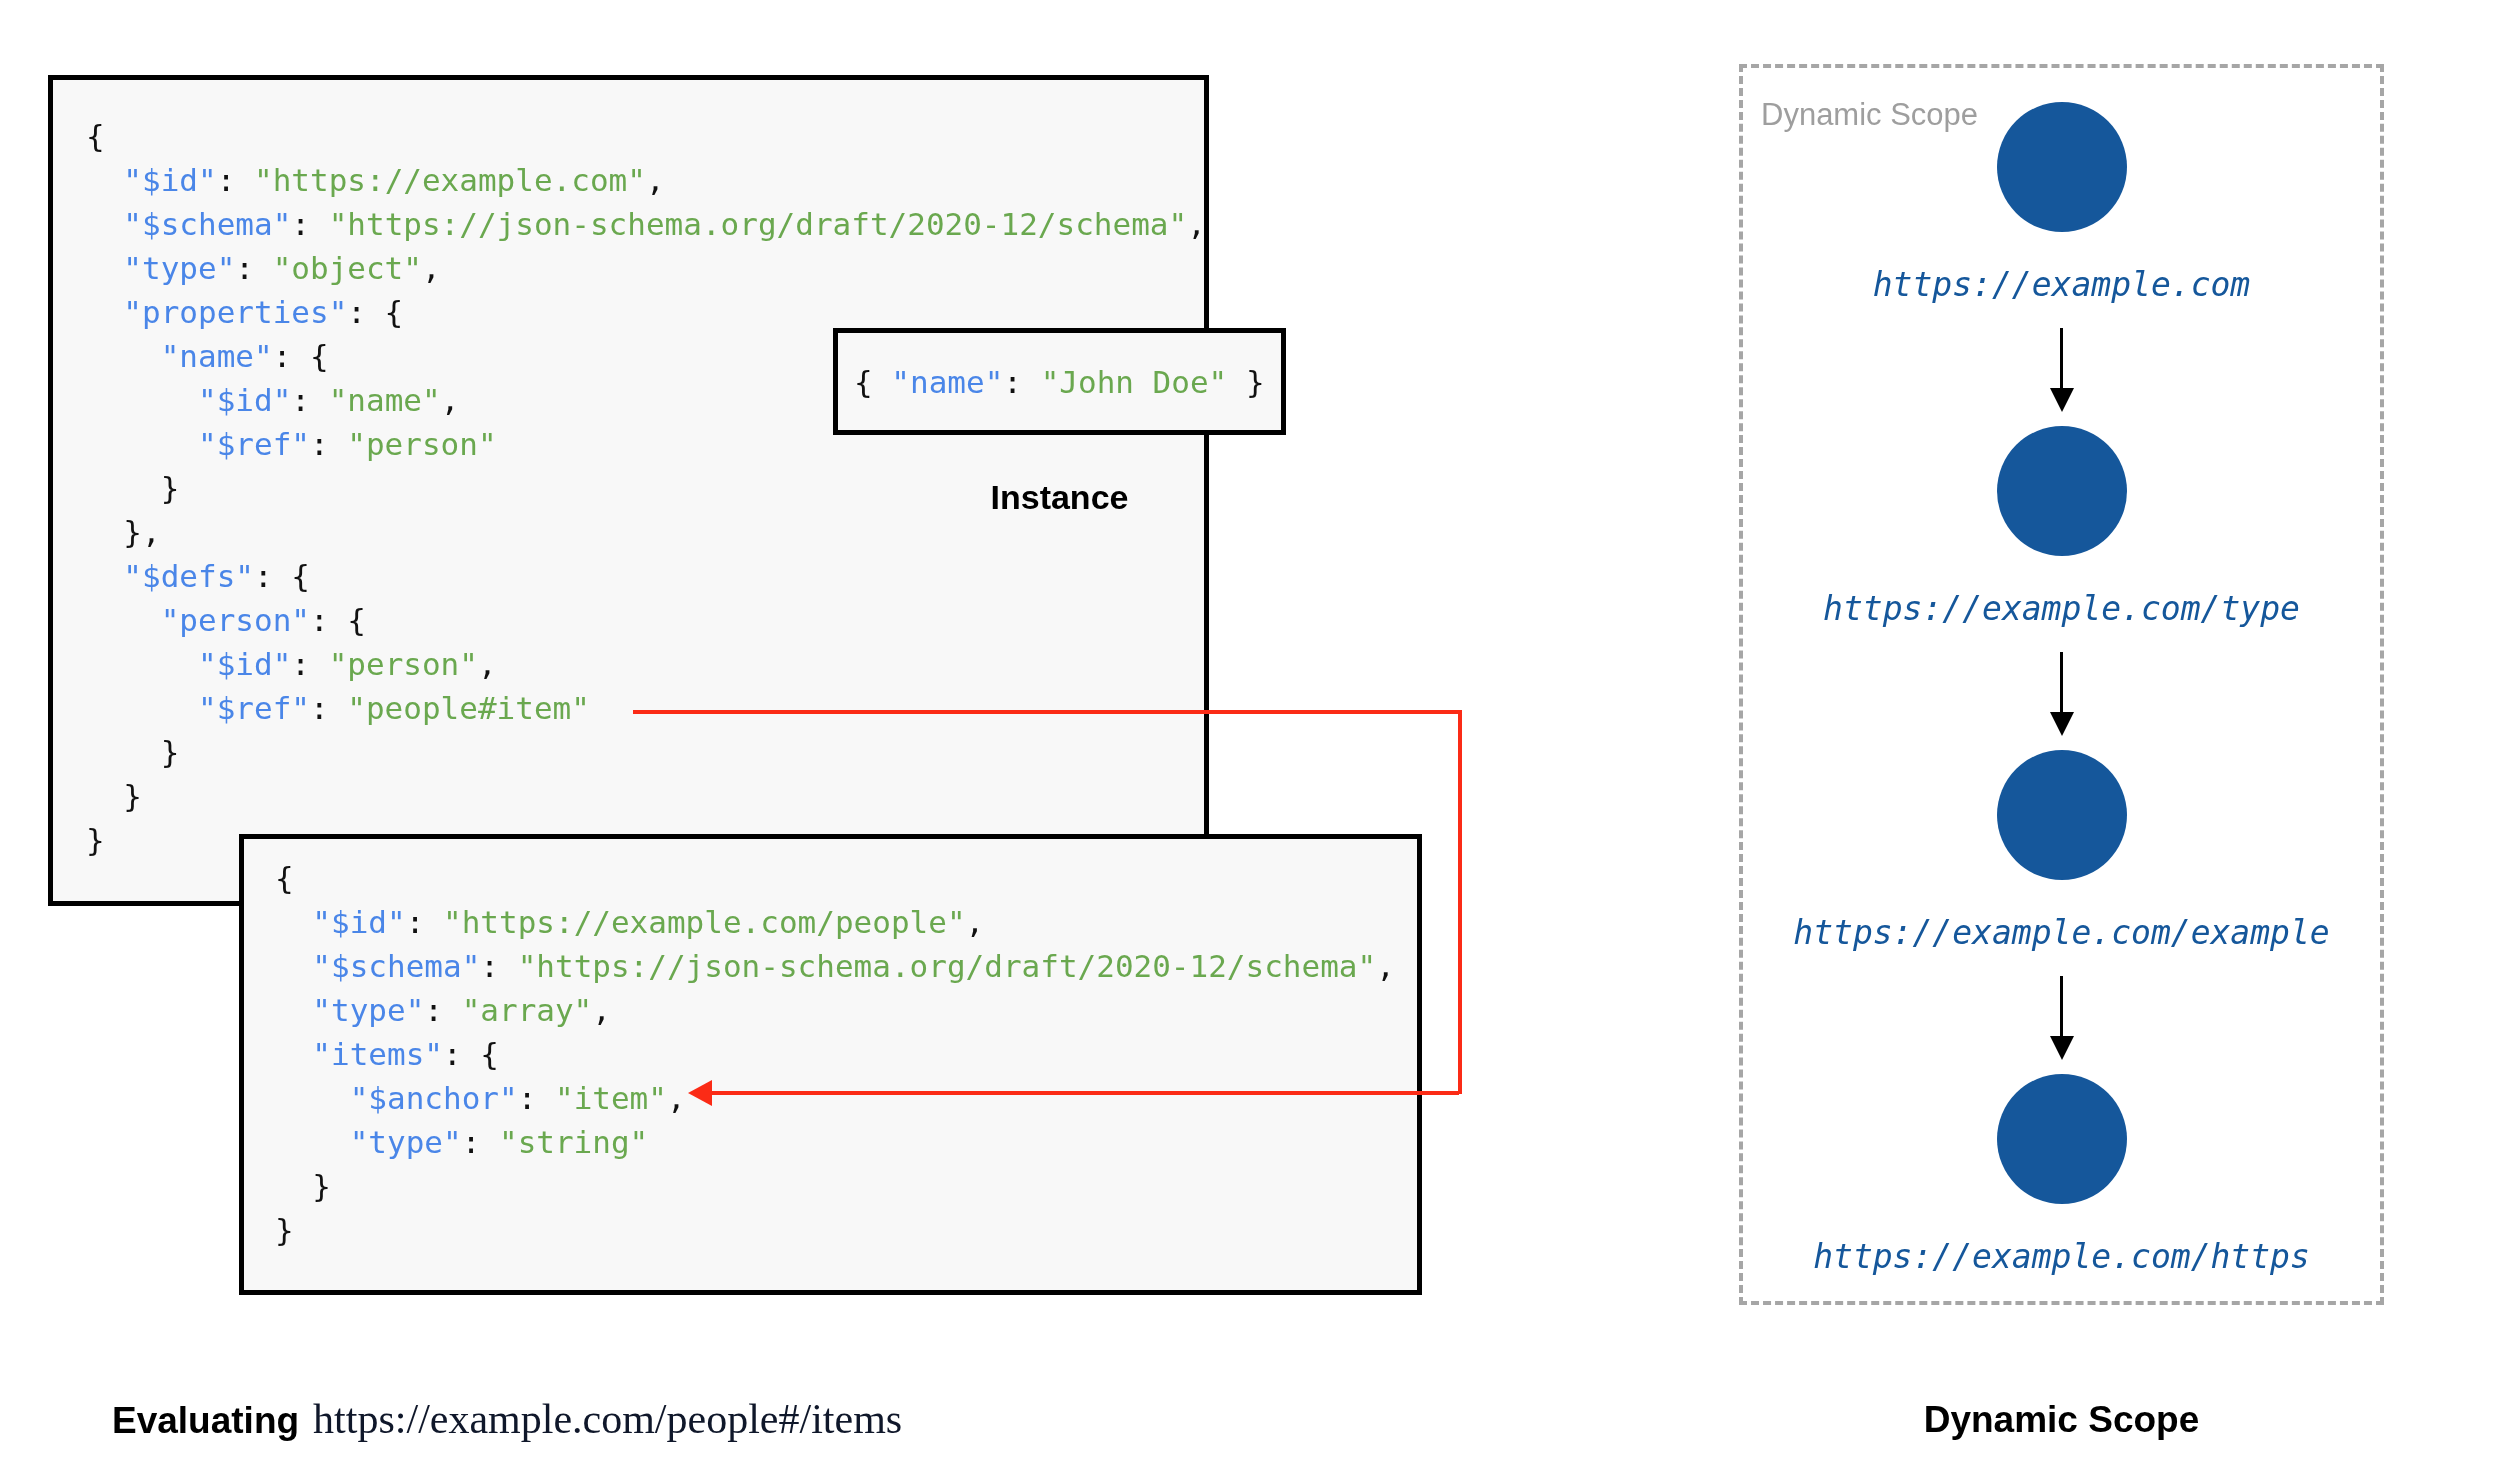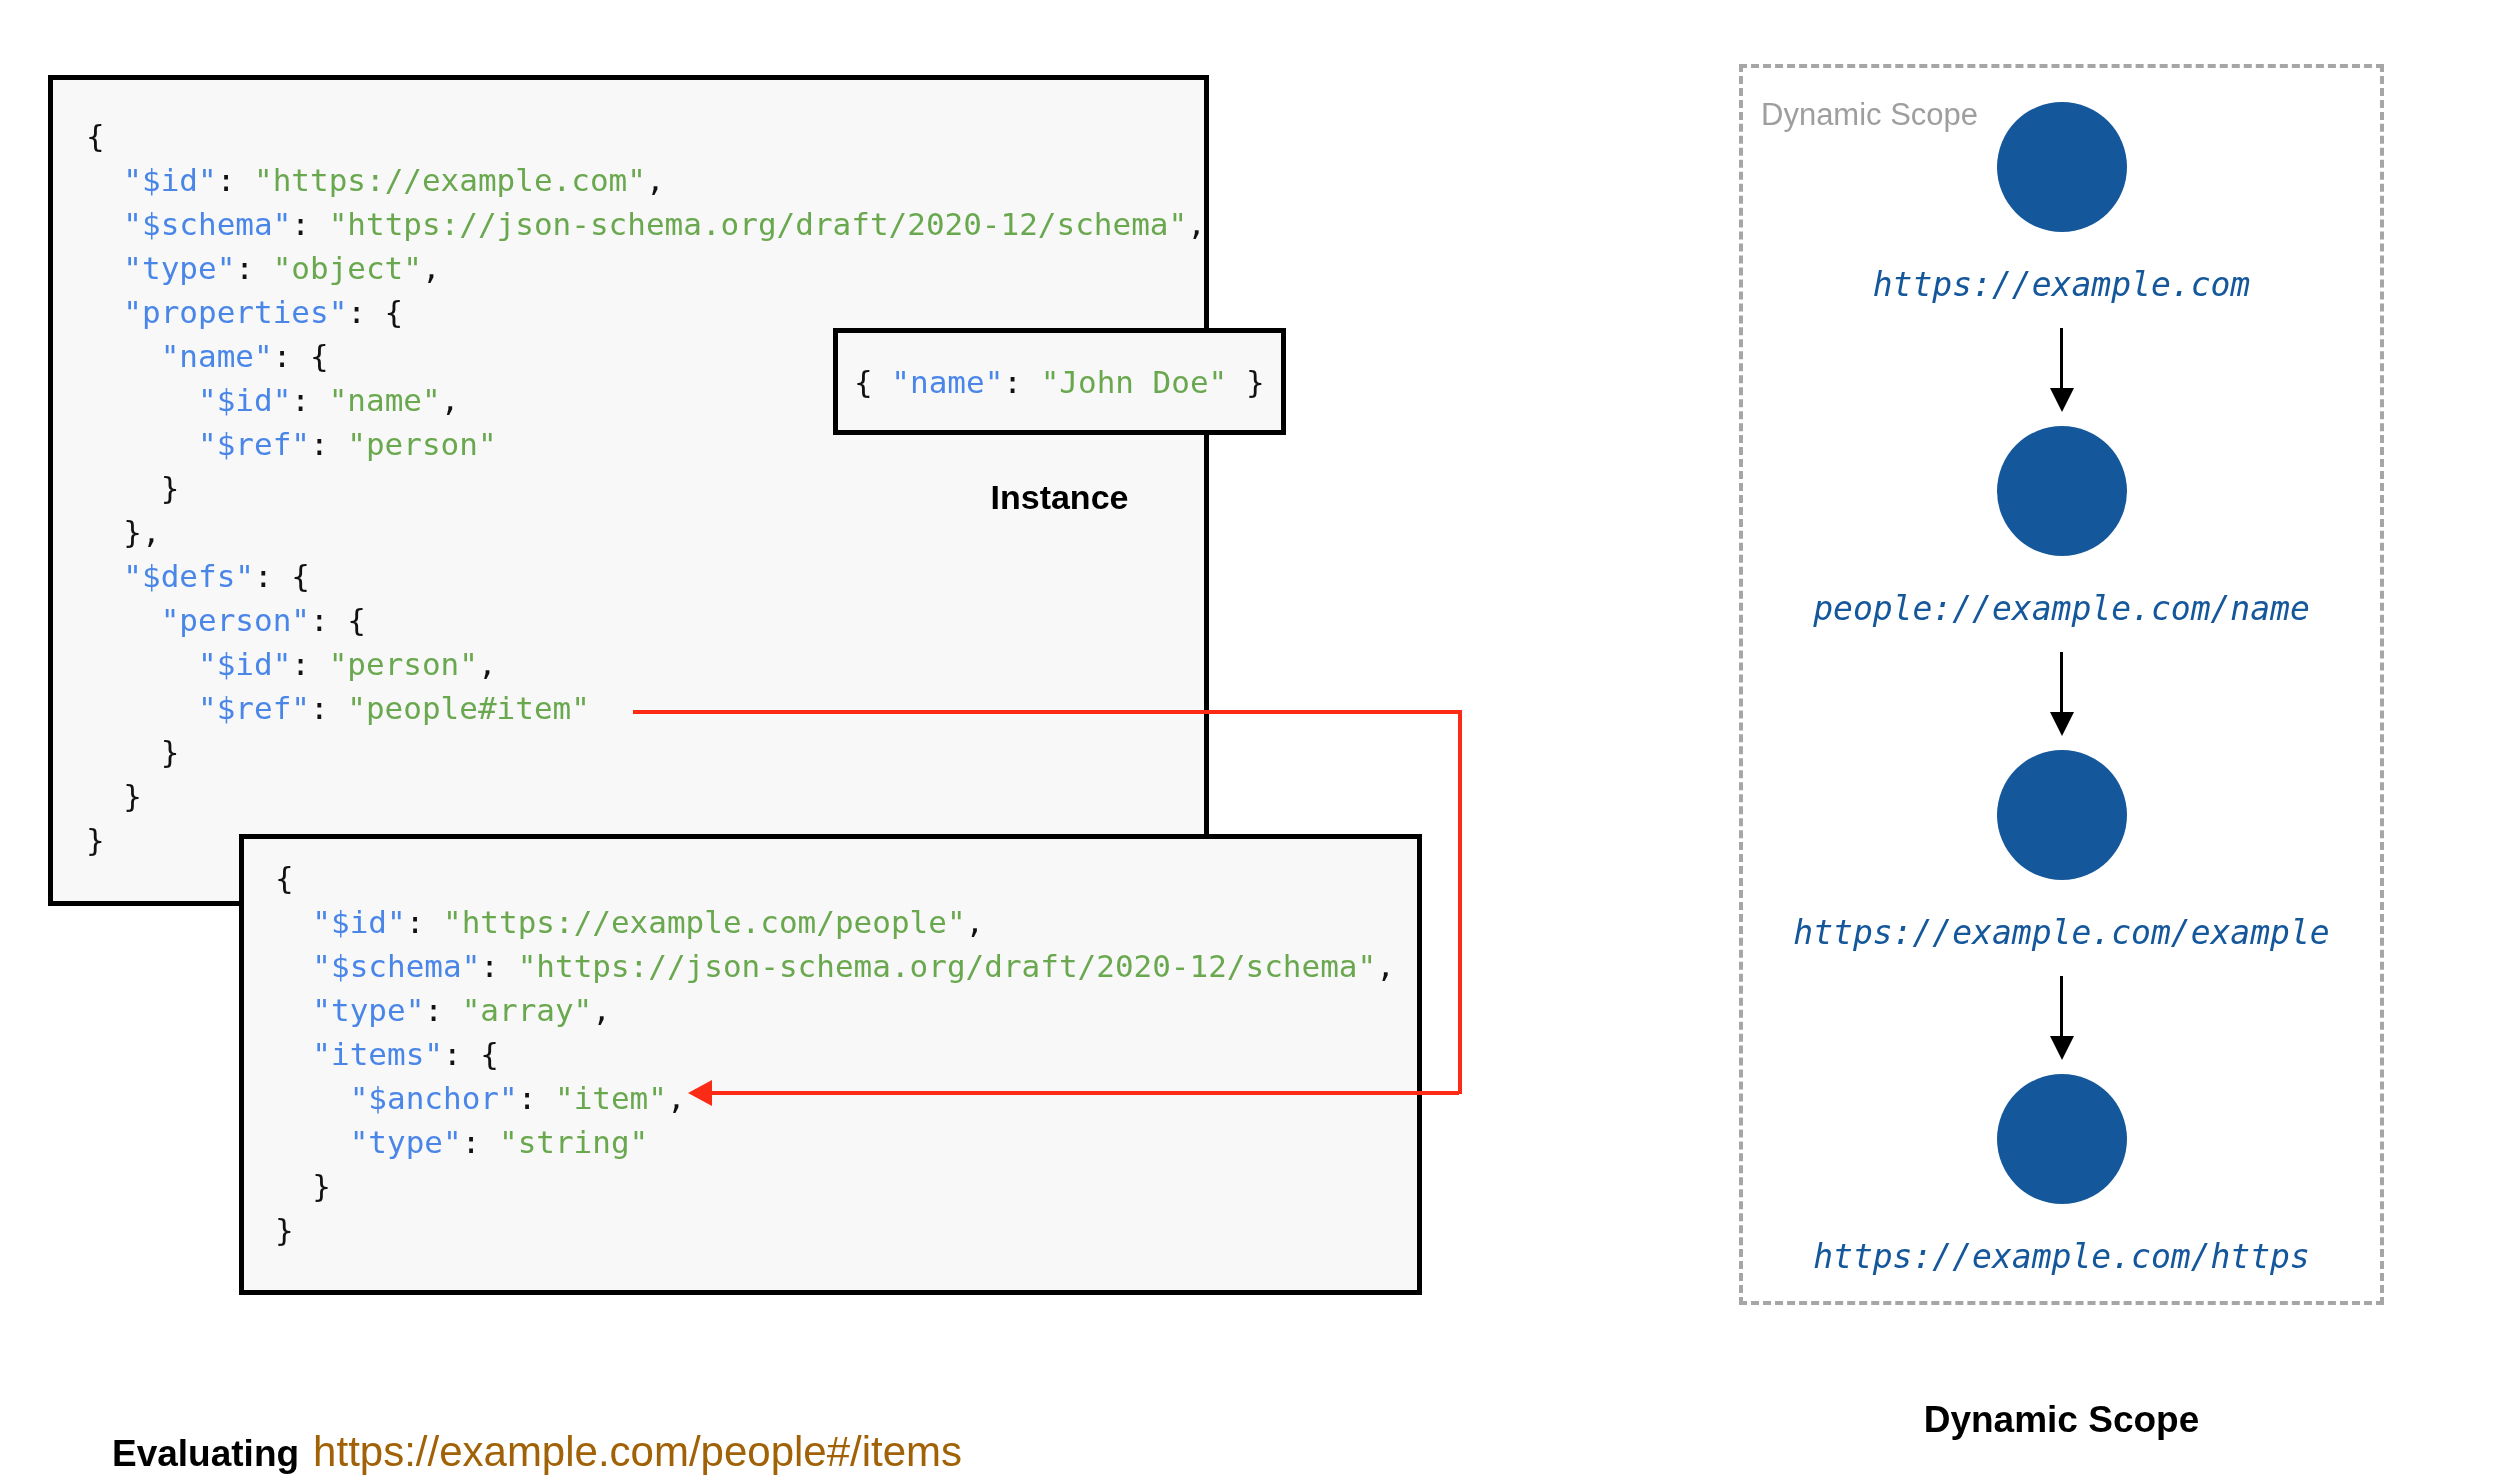--- a/index.html
+++ b/index.html
@@ -103,22 +103,22 @@
 
   
   .caption-left{
     position:absolute;left:112px;top:1390px;
     display:flex;align-items:baseline;gap:14px;
   }
   .caption-left .cap-bold{
     font-weight:bold;font-size:37px;line-height:59px;color:#000;
   }
   .caption-left .cap-uri{
-    font-family:Liberation Sans, sans-serif;
-    font-size:42px;line-height:59px;color:#a16207;margin-top:32px;
+    font-family:Liberation Serif, serif;
+    font-size:42px;line-height:59px;color:#0f172a;
   }
   .caption-right{
     position:absolute;left:1739px;top:1390px;width:645px;
     text-align:center;
     font-weight:bold;font-size:37px;line-height:59px;color:#000;
   }
 </style>
 </head>
 <body>
 
@@ -149,21 +149,21 @@
     <div class="dot"></div>
     <div class="node-label">https://example.com</div>
   </div>
   <div class="v-arrow" style="--i:0">
     <div class="shaft"></div>
     <div class="head"></div>
   </div>
 
   <div class="scope-node" style="--i:1">
     <div class="dot"></div>
-    <div class="node-label">people://example.com/name</div>
+    <div class="node-label">https://example.com/type</div>
   </div>
   <div class="v-arrow" style="--i:1">
     <div class="shaft"></div>
     <div class="head"></div>
   </div>
 
   <div class="scope-node" style="--i:2">
     <div class="dot"></div>
     <div class="node-label">https://example.com/example</div>
   </div>

